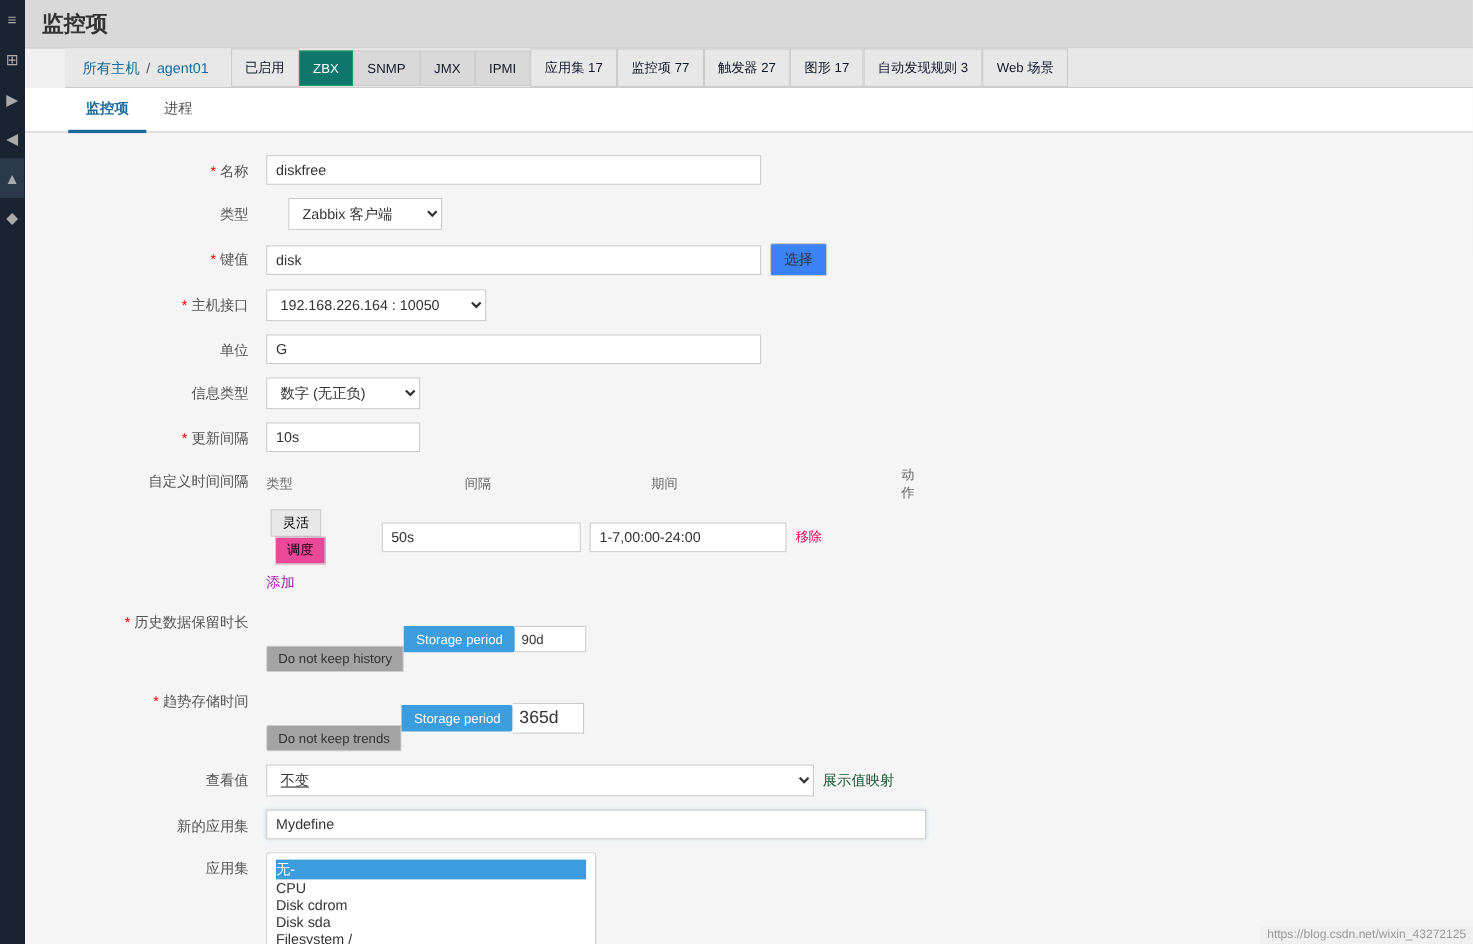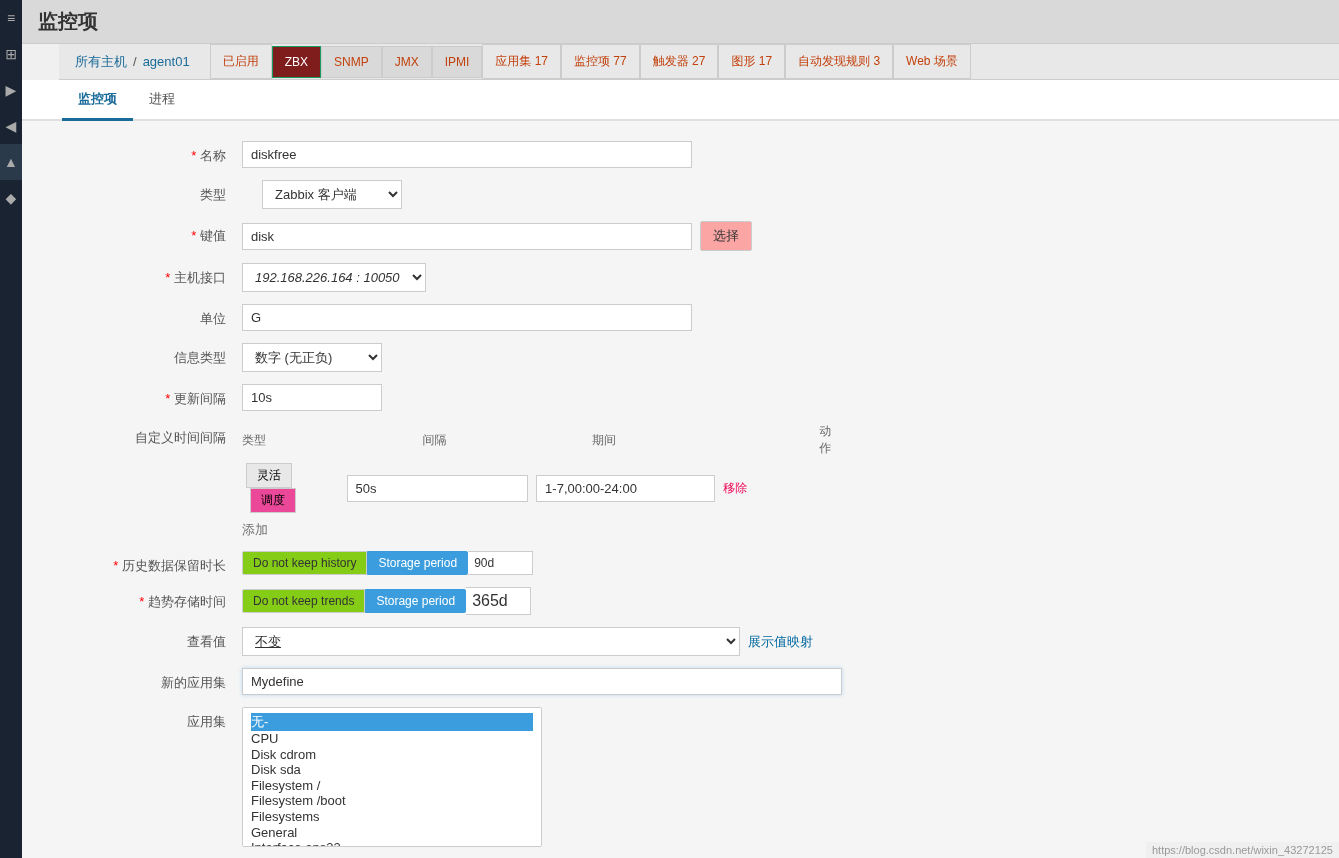--- a/index.html
+++ b/index.html
@@ -5,22 +5,22 @@
     * { box-sizing: border-box; margin: 0; padding: 0; }
     body { font-family: Arial, sans-serif; font-size: 13px; background: #f0f0f0; color: #333; }
 
     .header { background: #d9d9d9; padding: 8px 16px; display: flex; align-items: center; border-bottom: 1px solid #ccc; }
     .header-title { font-size: 20px; font-weight: bold; color: #333; }
 
     .nav-tabs { background: #e8e8e8; padding: 0 16px; display: flex; align-items: center; border-bottom: 1px solid #ccc; height: 36px; margin-left: 37px; }
     .nav-tabs .breadcrumb { display: flex; align-items: center; gap: 6px; color: #555; font-size: 13px; }
     .nav-tabs .breadcrumb a { color: #1a6b99; text-decoration: none; }
     .nav-tabs .tabs { display: flex; align-items: center; margin-left: 20px; gap: 0; }
-    .nav-tab { padding: 8px 12px; font-size: 12px; color: #c2410c; cursor: pointer; border: 1px solid transparent; background: transparent; }
-    .nav-tab.zbx { background: #7f1d1d; color: white; border-color: #1a9b5f; }
+    .nav-tab { padding: 8px 12px; font-size: 12px; color: #0f172a; cursor: pointer; border: 1px solid transparent; background: transparent; }
+    .nav-tab.zbx { background: #0f766e; color: white; border-color: #1a9b5f; }
     .nav-tab:not(.zbx):not(.active) { border: 1px solid #ccc; background: #d9d9d9; }
 
     .sub-tabs { background: white; padding: 0 16px; display: flex; border-bottom: 2px solid #e0e0e0; }
     .sub-tab { padding: 10px 16px; font-size: 13px; cursor: pointer; color: #555; border-bottom: 3px solid transparent; margin-bottom: -2px; }
     .sub-tab.active { color: #1a6b99; border-bottom: 3px solid #1a6b99; font-weight: bold; }
 
     .content { background: #f5f5f5; padding: 20px 40px; min-height: 700px; }
 
     .form-row { display: flex; align-items: flex-start; margin-bottom: 12px; }
     .form-label { width: 180px; text-align: right; padding-right: 16px; padding-top: 6px; color: #555; font-size: 13px; }
@@ -33,44 +33,44 @@
 
     select {
       padding: 5px 8px; border: 1px solid #ccc; background: white;
       font-size: 13px; color: #333; outline: none; cursor: pointer;
     }
 
     .btn {
       padding: 5px 12px; border: 1px solid #ccc; cursor: pointer;
       font-size: 13px; background: #e8e8e8; color: #333; border-radius: 2px;
     }
-    .btn-select { background: #fca5a5; }
+    .btn-select { background: #3b82f6; }
     .btn-toggle { padding: 5px 12px; border: 1px solid #ccc; cursor: pointer; font-size: 12px; }
     .btn-toggle.active { background: #3b9ddd; color: white; border-color: #3b9ddd; }
-    .btn-toggle.inactive { background: #84cc16; color: #333; }
+    .btn-toggle.inactive { background: #a3a3a3; color: #333; margin-top: 36px; }
 
     .storage-period-group { display: flex; align-items: center; gap: 0; }
     .storage-period-group .btn-toggle { border-radius: 0; }
     .storage-period-group .btn-toggle:first-child { border-radius: 2px 0 0 2px; }
     .storage-period-group .period-input { width: 60px; padding: 4px 6px; border: 1px solid #ccc; border-left: none; font-size: 12px; }
 
     .custom-time-table { width: 100%; border-collapse: collapse; }
     .custom-time-table th { text-align: left; font-size: 12px; color: #666; font-weight: normal; padding-bottom: 4px; }
     .custom-time-table td { padding: 2px 4px; vertical-align: middle; }
 
     .flexible-btn { padding: 3px 10px; font-size: 12px; border: 1px solid #ccc; cursor: pointer; background: #e8e8e8; }
     .scheduling-btn { padding: 3px 10px; font-size: 12px; border: 1px solid #ccc; cursor: pointer; background: #ec4899; margin-left: 4px; }
     .interval-input { width: 60px; padding: 3px 6px; border: 1px solid #ccc; font-size: 12px; }
     .period-input-small { width: 120px; padding: 3px 6px; border: 1px solid #ccc; font-size: 12px; }
     .remove-link { color: #e05; font-size: 12px; cursor: pointer; text-decoration: none; }
 
-    .add-link { color: #737373; font-size: 13px; cursor: pointer; text-decoration: none; margin-top: 6px; display: inline-block; }
+    .add-link { color: #a21caf; font-size: 13px; cursor: pointer; text-decoration: none; margin-top: 6px; display: inline-block; }
 
     .value-map-group { display: flex; align-items: center; gap: 8px; }
-    .value-map-link { color: #0369a1; font-size: 13px; cursor: pointer; text-decoration: none; }
+    .value-map-link { color: #14532d; font-size: 13px; cursor: pointer; text-decoration: none; }
 
     .new-app-input { width: 450px; padding: 5px 8px; border: 1px solid #66afe9; box-shadow: 0 0 4px rgba(102,175,233,0.4); font-size: 13px; background: white; }
 
     .inventory-select { width: 160px; }
 
     .url-bar { position: fixed; bottom: 0; right: 0; background: #f0f0f0; color: #999; font-size: 11px; padding: 2px 6px; }
 
     .left-sidebar { position: fixed; left: 0; top: 0; width: 22px; height: 100%; background: #1a2332; z-index: 100; }
     .sidebar-icon { width: 22px; height: 36px; display: flex; align-items: center; justify-content: center; color: #aaa; font-size: 14px; cursor: pointer; }
     .sidebar-icon.active { background: #2a3a4a; }
@@ -149,21 +149,21 @@
         <input type="text" style="width: 450px;" value="disk">
         <button class="btn btn-select">选择</button>
       </div>
     </div>
 
     <div class="form-row">
       <div class="form-label">
         <span style="color:red;">*</span> 主机接口
       </div>
       <div class="form-control">
-        <select style="width:184px;font-style:italic;">
+        <select style="width:200px;">
           <option>192.168.226.164 : 10050</option>
         </select>
       </div>
     </div>
 
     <div class="form-row">
       <div class="form-label">单位</div>
       <div class="form-control">
         <input type="text" style="width: 450px;" value="G">
       </div>

